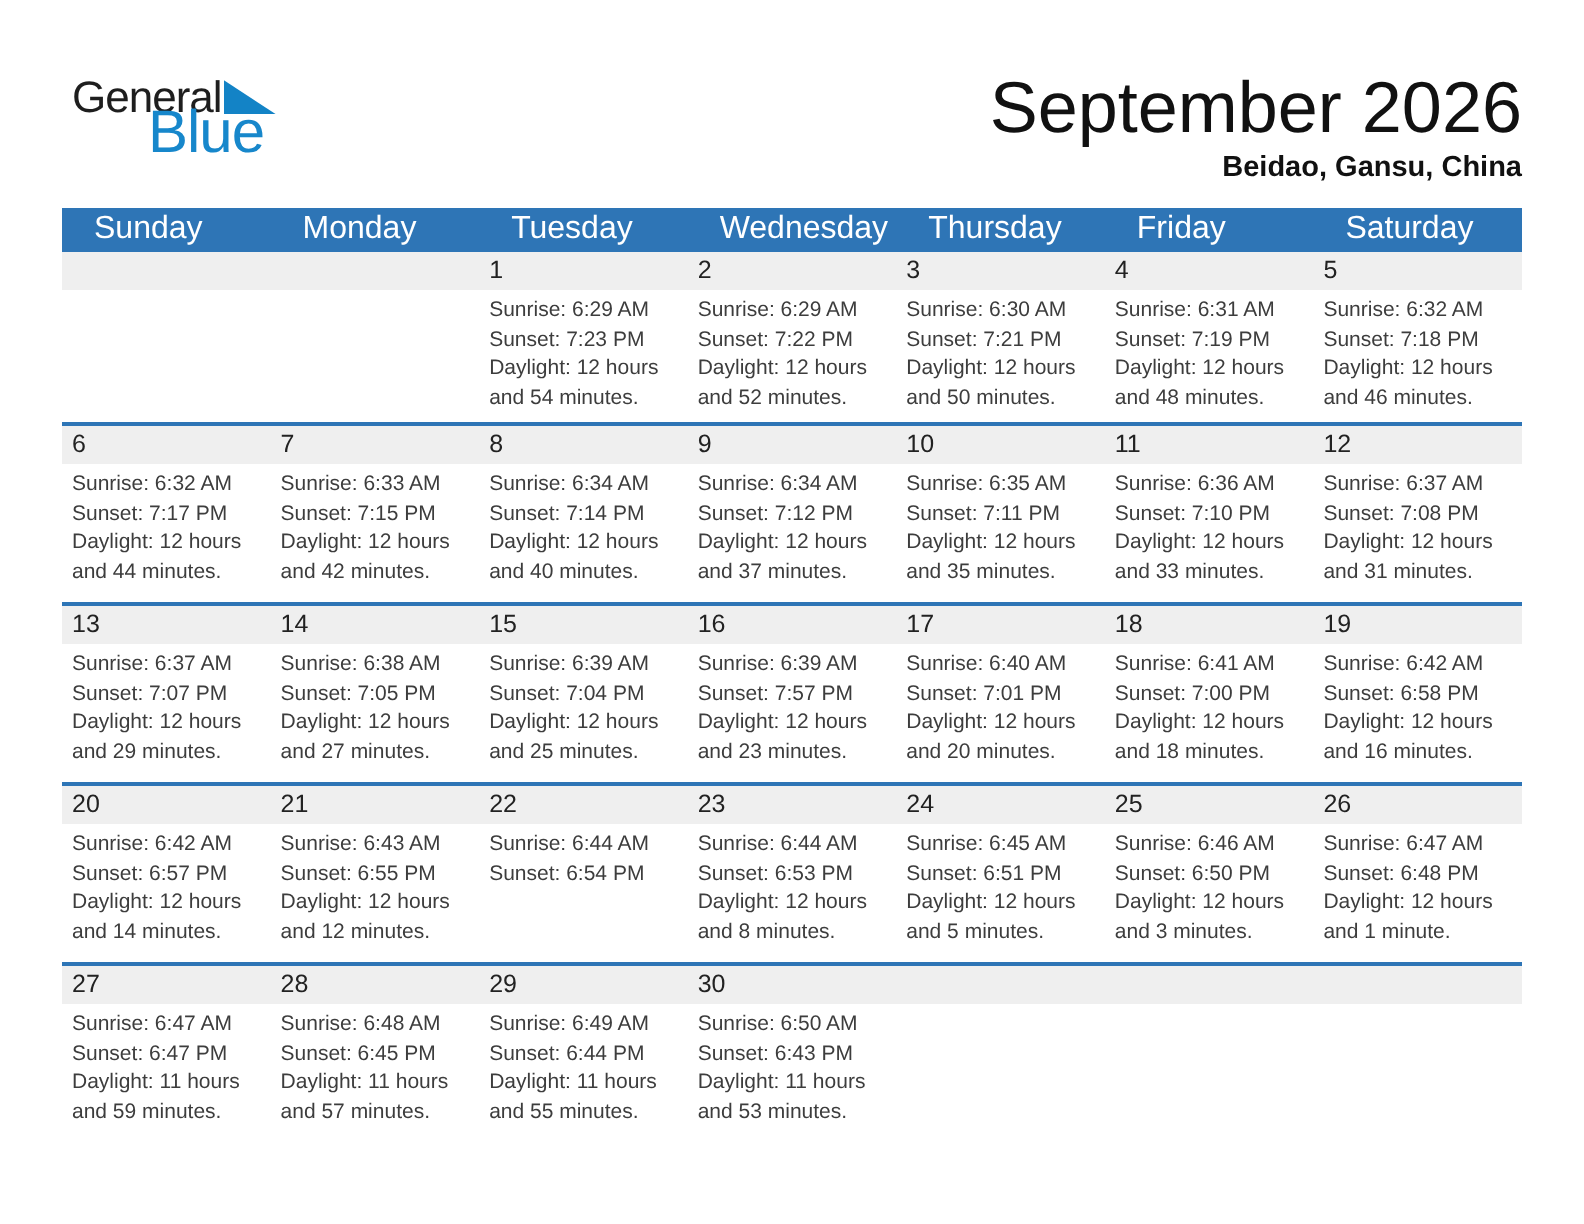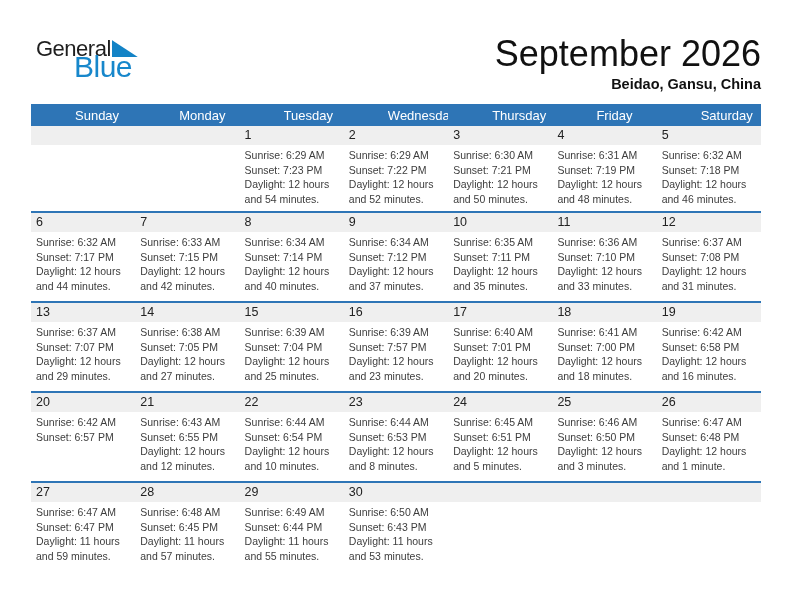--- a/index.html
+++ b/index.html
@@ -28,21 +28,21 @@
     text-align:right; letter-spacing:0;
   }
   .location-subtitle {
     position:absolute; right:31px; top:76px;
     font-size:14.5px; color:#111111; font-weight:bold;
     text-align:center;
   }
   
   .calendar { position:absolute; left:31px; top:104px; width:730px; }
   .weekday-row { display:flex; background:#2E75B6; height:22px; align-items:center; }
-  .weekday-cell { flex:1 1 0; color:#ffffff; font-size:13px; padding-left:0; white-space:nowrap; overflow:hidden;margin-left:44px; }
+  .weekday-cell { flex:1 1 0; color:#ffffff; font-size:16px; padding-left:16px; white-space:nowrap; overflow:hidden; }
   .week { }
   .week + .week { border-top:2px solid #2E75B6; }
   .week:first-of-type { height:85px; }
   .week { height:85px; }
   .week.tall { height:90px; }
   .datebar { display:flex; background:#EFEFEF; height:19px; align-items:center; }
   .date-cell { flex:1 1 0; font-size:12.5px; color:#222222; padding-left:5px; line-height:19px; }
   .details { display:flex;justify-content:space-between; }
   .detail-cell { flex:1 1 0; padding:3px 8px 0 5px; font-size:10.5px; line-height:14.5px; color:#3d3d3d; }
   .line { }
@@ -216,30 +216,30 @@
           <div class="date-cell">22</div>
           <div class="date-cell">23</div>
           <div class="date-cell">24</div>
           <div class="date-cell">25</div>
           <div class="date-cell">26</div>
         </div>
         <div class="details">
           <div class="detail-cell">
             <div class="line">Sunrise: 6:42 AM</div>
             <div class="line">Sunset: 6:57 PM</div>
+            <div class="line">Daylight: 12 hours and 14 minutes.</div>
           </div>
           <div class="detail-cell">
             <div class="line">Sunrise: 6:43 AM</div>
             <div class="line">Sunset: 6:55 PM</div>
             <div class="line">Daylight: 12 hours and 12 minutes.</div>
           </div>
           <div class="detail-cell">
             <div class="line">Sunrise: 6:44 AM</div>
             <div class="line">Sunset: 6:54 PM</div>
-            <div class="line">Daylight: 12 hours and 10 minutes.</div>
           </div>
           <div class="detail-cell">
             <div class="line">Sunrise: 6:44 AM</div>
             <div class="line">Sunset: 6:53 PM</div>
             <div class="line">Daylight: 12 hours and 8 minutes.</div>
           </div>
           <div class="detail-cell">
             <div class="line">Sunrise: 6:45 AM</div>
             <div class="line">Sunset: 6:51 PM</div>
             <div class="line">Daylight: 12 hours and 5 minutes.</div>

